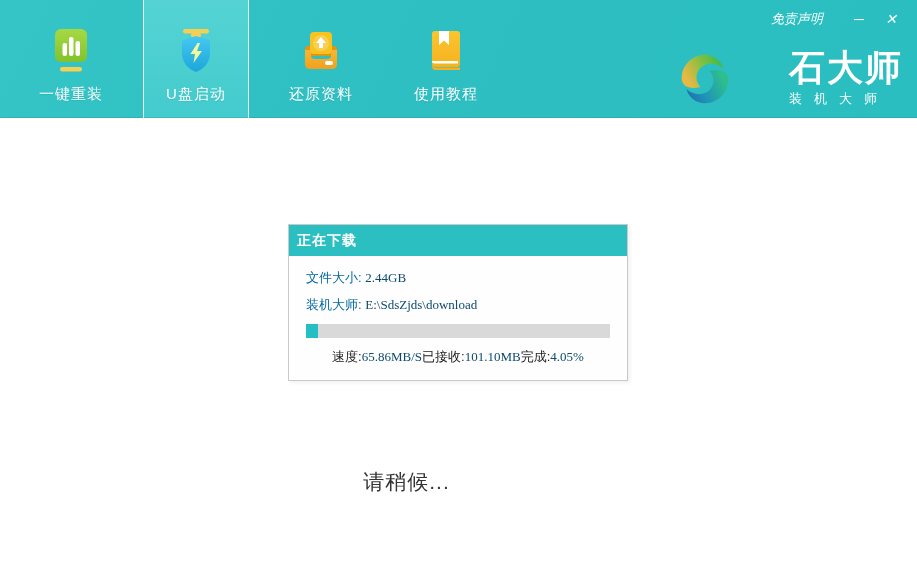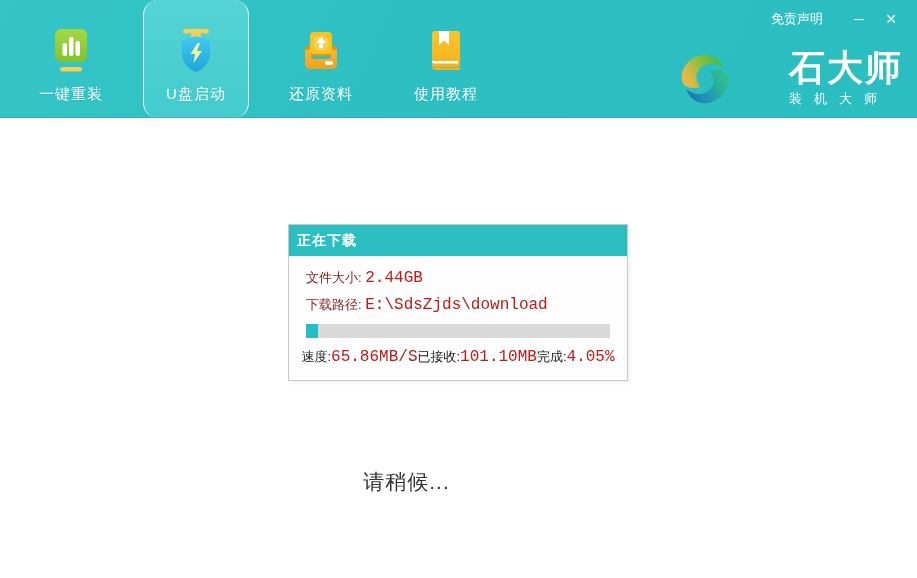--- a/index.html
+++ b/index.html
@@ -24,30 +24,29 @@
   }
   .tab {
     width:106px; height:118px; margin-right:19px;
     display:flex; flex-direction:column; align-items:center;
     padding-top:28px; cursor:pointer;
   }
   .tab.selected {
     background:linear-gradient(180deg,#55d3d4 0%,#43cbcd 100%);
     border-left:1px solid rgba(255,255,255,0.9);
     border-right:1px solid rgba(255,255,255,0.9);
-    border-radius:15px;
   }
   .tab .icon { width:44px; height:46px; display:block; }
   .tab .label {
     margin-top:11px; color:#ffffff; font-size:15px; letter-spacing:1px;
     text-shadow:0 1px 1px rgba(0,0,0,0.08);
   }
   
   .winbar {
-    position:absolute; top:10px; right:16px; display:flex; align-items:center;
+    position:absolute; top:10px; right:16px; display:flex; align-items:center;font-style:italic;
   }
   .disclaimer { color:#ffffff; font-size:13px; cursor:pointer; }
   .win-btn {
     color:#ffffff; cursor:pointer; text-align:center;
     font-size:14px; line-height:18px; width:20px; height:18px;
   }
   .win-min { margin-left:26px; font-weight:bold; }
   .win-close { margin-left:12px; }
   
   .logo {
@@ -64,22 +63,22 @@
     border:1px solid #c9c9c9;
     box-shadow:2px 2px 4px rgba(0,0,0,0.06);
   }
   .dialog-header {
     height:31px; background:#2bbfc1; color:#ffffff;
     font-size:14px; font-weight:bold; line-height:31px;
     padding-left:8px; letter-spacing:1px;
   }
   .dialog-body { padding:13px 17px 14px 17px; }
   .drow { font-size:13px; color:#1c1c1c; margin-bottom:9px; white-space:nowrap; }
-  .dlabel { font-size:13px; color:#7f1d1d; }
-  .dvalue { font-family:Liberation Mono, monospace; font-size:16px; color:#b91c1c; }
+  .dlabel { font-size:13px; color:#0369a1; }
+  .dvalue { font-family:Liberation Serif, serif; font-size:13px; color:#0c4a6e; }
   .progress {
     width:100%; height:14px; background:#d9d9d9; margin:10px 0 10px 0;
     position:relative;
   }
   .progress-fill {
     position:absolute; left:0; top:0; bottom:0; width:4.05%;
     background:#25bec4;
   }
   .stats { display:flex; justify-content:center; white-space:nowrap; }
   .stat { font-size:13px; color:#1c1c1c; }
@@ -196,21 +195,21 @@
 </div>
 
 <div class="dialog">
   <div class="dialog-header">正在下载</div>
   <div class="dialog-body">
     <div class="drow">
       <span class="dlabel">文件大小:</span>
       <span class="dvalue">2.44GB</span>
     </div>
     <div class="drow">
-      <span class="dlabel">下载路径:</span>
+      <span class="dlabel">装机大师:</span>
       <span class="dvalue">E:\SdsZjds\download</span>
     </div>
     <div class="progress">
       <div class="progress-fill" style="width: 4.05%;"></div>
     </div>
     <div class="stats">
       <span class="stat"><span>速度:</span><span class="dvalue">65.86MB/S</span></span>
       <span class="stat"><span>已接收:</span><span class="dvalue">101.10MB</span></span>
       <span class="stat"><span>完成:</span><span class="dvalue">4.05%</span></span>
     </div>

